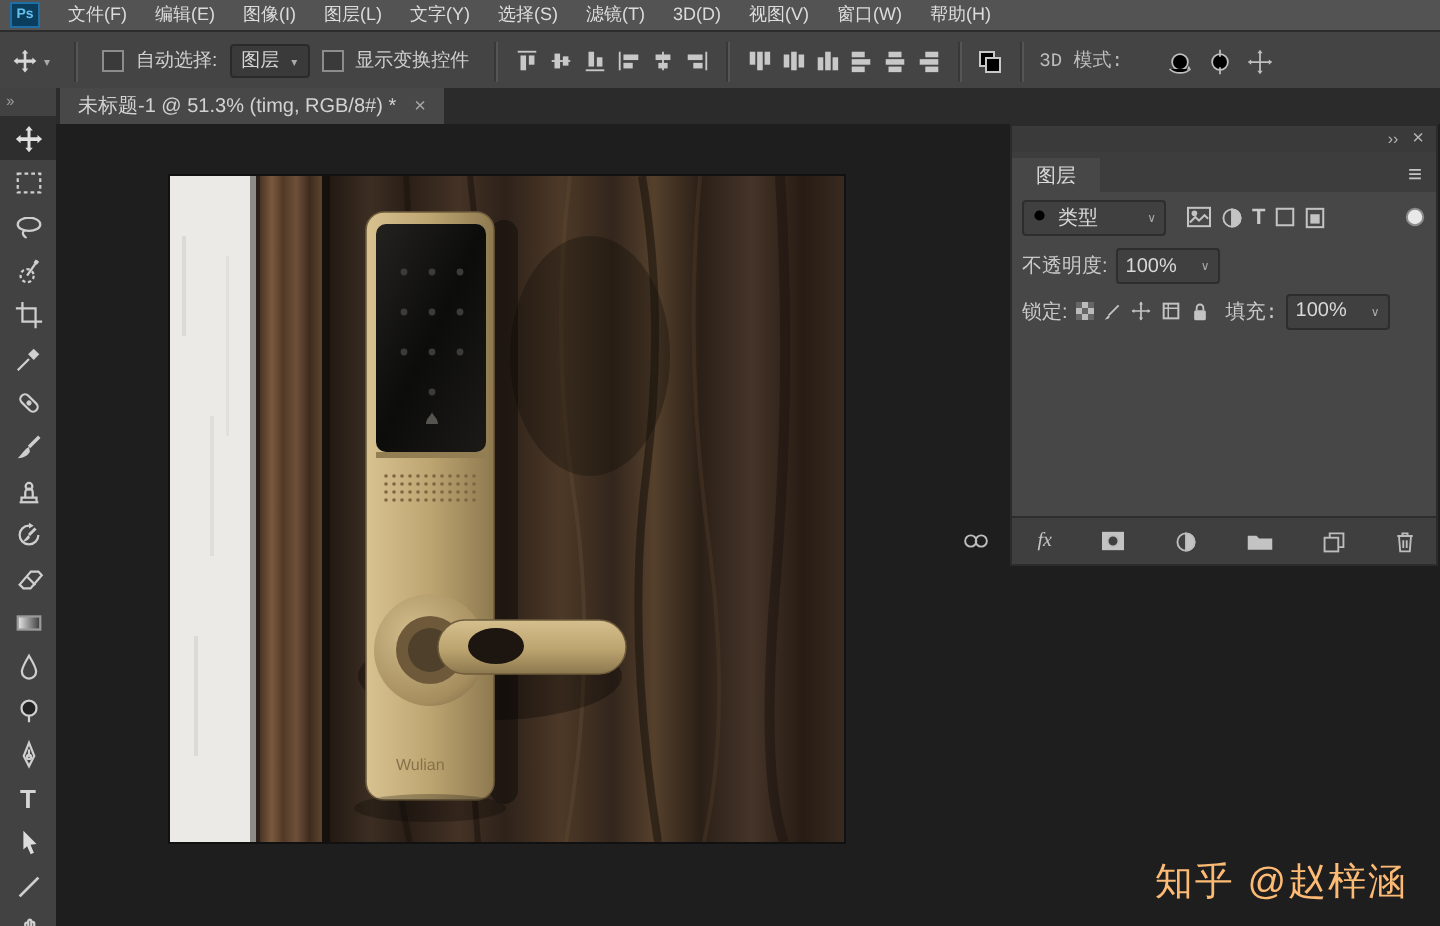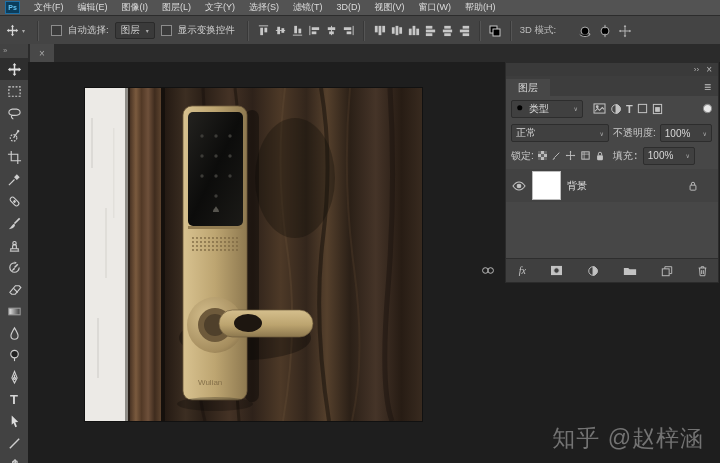--- a/index.html
+++ b/index.html
@@ -18,21 +18,21 @@
   .optionsbar{position:absolute;top:15px;left:0;right:0;height:29px;background:#444;
     border-top:1px solid #2c2c2c;border-bottom:4px solid #c4b5fd;
     display:flex;align-items:center;font-size:9.5px;color:#cfcfcf;}
   .opt-sep{width:1px;height:20px;background:#383838;border-right:1px solid #555;margin:0 6px;}
   .opt-chip{display:flex;align-items:center;gap:3px;padding:0 6px;}
   .chk{width:9px;height:9px;background:#3a3a3a;border:1px solid #8c8c8c;margin-right:3px;}
   .dd{background:#3a3a3a;border:1px solid #2a2a2a;border-radius:2px;padding:1px 5px;
     display:flex;align-items:center;gap:6px;font-size:9.5px;color:#d5d5d5;}
   .dd .car{font-size:6px;color:#aaa;}
   .ali{width:17px;height:18px;display:flex;align-items:center;justify-content:center;}
-  .threeD{color:#bdbdbd;margin:0 19px 0 2px;}
+  .threeD{color:#bdbdbd;margin:0 19px 0 2px;font-family:Liberation Mono, monospace;}
   .mode-ico{width:20px;height:18px;display:flex;align-items:center;justify-content:center;}
 
   
   .tools{position:absolute;top:44px;left:0;width:28px;bottom:0;background:#424242;
     border-right:1px solid #313131;overflow:hidden;}
   .tools-head{height:14px;color:#9a9a9a;font-size:8px;line-height:13px;padding-left:3px;letter-spacing:-1px;}
   .tool{width:28px;height:22px;display:flex;align-items:center;justify-content:center;}
   .tool.sel{background:#2e2e2e;}
   .tool svg{stroke:#cfcfcf;fill:none;stroke-width:1.2;}
   .tool .tglyph{color:#d5d5d5;font-size:13px;font-weight:bold;line-height:1;}
@@ -71,21 +71,21 @@
   .p-bottom{position:absolute;left:0;right:0;bottom:0;height:23px;background:#3f3f3f;
     border-top:1px solid #2e2e2e;display:flex;align-items:center;justify-content:flex-end;
     gap:24px;padding:0 10px;}
   .p-bottom .ic svg{stroke:#bdbdbd;}
   .fx{font-style:italic;font-size:10px;color:#c5c5c5;font-family:"Liberation Serif",serif;}
   .checker{width:9px;height:9px;background:
     linear-gradient(45deg,#bbb 25%,transparent 25%,transparent 75%,#bbb 75%),
     linear-gradient(45deg,#bbb 25%,#666 25%,#666 75%,#bbb 75%);
     background-size:6px 6px;background-position:0 0,3px 3px;}
 
-  .watermark{position:absolute;right:16px;bottom:9px;font-size:23px;color:#737373;letter-spacing:1px;}
+  .watermark{position:absolute;right:16px;bottom:9px;font-size:19px;color:#fdba74;letter-spacing:1px;}
 </style>
 </head>
 <body>
 
 <div class="menubar">
   <div class="ps-logo">Ps</div>
   <span class="menu-item">文件(F)</span>
   <span class="menu-item">编辑(E)</span>
   <span class="menu-item">图像(I)</span>
   <span class="menu-item">图层(L)</span>
@@ -351,20 +351,21 @@
     </div>
   <div class="tool">
       <svg width="15" height="15" viewBox="0 0 16 16">
         <path d="M5.5 15v-3L3.6 8.6c-.5-1 .8-1.8 1.5-.8l.9 1.3V4.3c0-1.1 1.6-1.1 1.6 0V8M7.6 8V2.8c0-1.1 1.6-1.1 1.6 0V8m0 0V4c0-1.1 1.6-1.1 1.6 0v5.5"></path>
       </svg>
     </div>
 </div>
 
 <div class="tabbar">
   <div class="tab">
+    <span>未标题-1 @ 51.3% (timg, RGB/8#) *</span>
     <span class="close">×</span>
   </div>
 </div>
 
 <div class="canvas-area">
   <svg class="canvas" width="337" height="333" viewBox="0 0 337 333">
     <defs>
       <linearGradient id="frameWood" x1="0" y1="0" x2="1" y2="0">
         <stop offset="0" stop-color="#4a3424"></stop>
           <stop offset="0.18" stop-color="#7a5a3e"></stop>
@@ -565,24 +566,20 @@
         </svg>
       </span>
     <span class="ic" style="margin-left:auto;">
         <svg width="11" height="11" viewBox="0 0 12 12">
           <circle cx="6" cy="6" r="4.5" fill="#e8e8e8" stroke="#8a8a8a"></circle>
         </svg>
       </span>
   </div>
 
   <div class="p-row" style="height:24px;">
-    <div class="fld" style="width:88px;height:14px;">
-      <span>正常</span>
-      <span class="car">∨</span>
-    </div>
     <span style="margin-left:0;color:#c9c9c9;">不透明度:</span>
     <div class="fld" style="width:42px;height:14px;">
       <span>100%</span>
       <span class="car">∨</span>
     </div>
   </div>
 
   <div class="p-row" style="height:21px;">
     <span style="color:#c9c9c9;">锁定:</span>
     <span class="checker"></span>
@@ -611,36 +608,20 @@
         </svg>
       </span>
     <span style="margin-left:4px;color:#c9c9c9;font-family:Liberation Mono, monospace;">填充:</span>
     <div class="fld" style="width:42px;height:14px;">
       <span>100%</span>
       <span class="car">∨</span>
     </div>
   </div>
 
   <div class="lay-list">
-    <div class="lay-row">
-      <span class="ic">
-          <svg width="14" height="10" viewBox="0 0 14 10">
-            <path d="M1 5C3 2 5 1 7 1s4 1 6 4c-2 3-4 4-6 4S3 8 1 5z"></path>
-            <circle cx="7" cy="5" r="1.8" fill="#c3c3c3"></circle>
-          </svg>
-        </span>
-      <div class="thumb bg-thumb"></div>
-      <span class="lname">背景</span>
-      <span class="ic" style="margin-left:auto;margin-right:14px;">
-          <svg width="10" height="12" viewBox="0 0 12 14">
-            <rect x="2.5" y="6" width="7" height="6" rx="1"></rect>
-            <path d="M4 6V4.5a2 2 0 0 1 4 0V6"></path>
-          </svg>
-        </span>
-    </div>
   </div>
 
   <div class="p-bottom">
     <span class="ic">
         <svg width="14" height="9" viewBox="0 0 16 10">
           <circle cx="5" cy="5" r="3.2"></circle>
           <circle cx="11" cy="5" r="3.2"></circle>
         </svg>
       </span>
     <span class="fx">fx</span>

